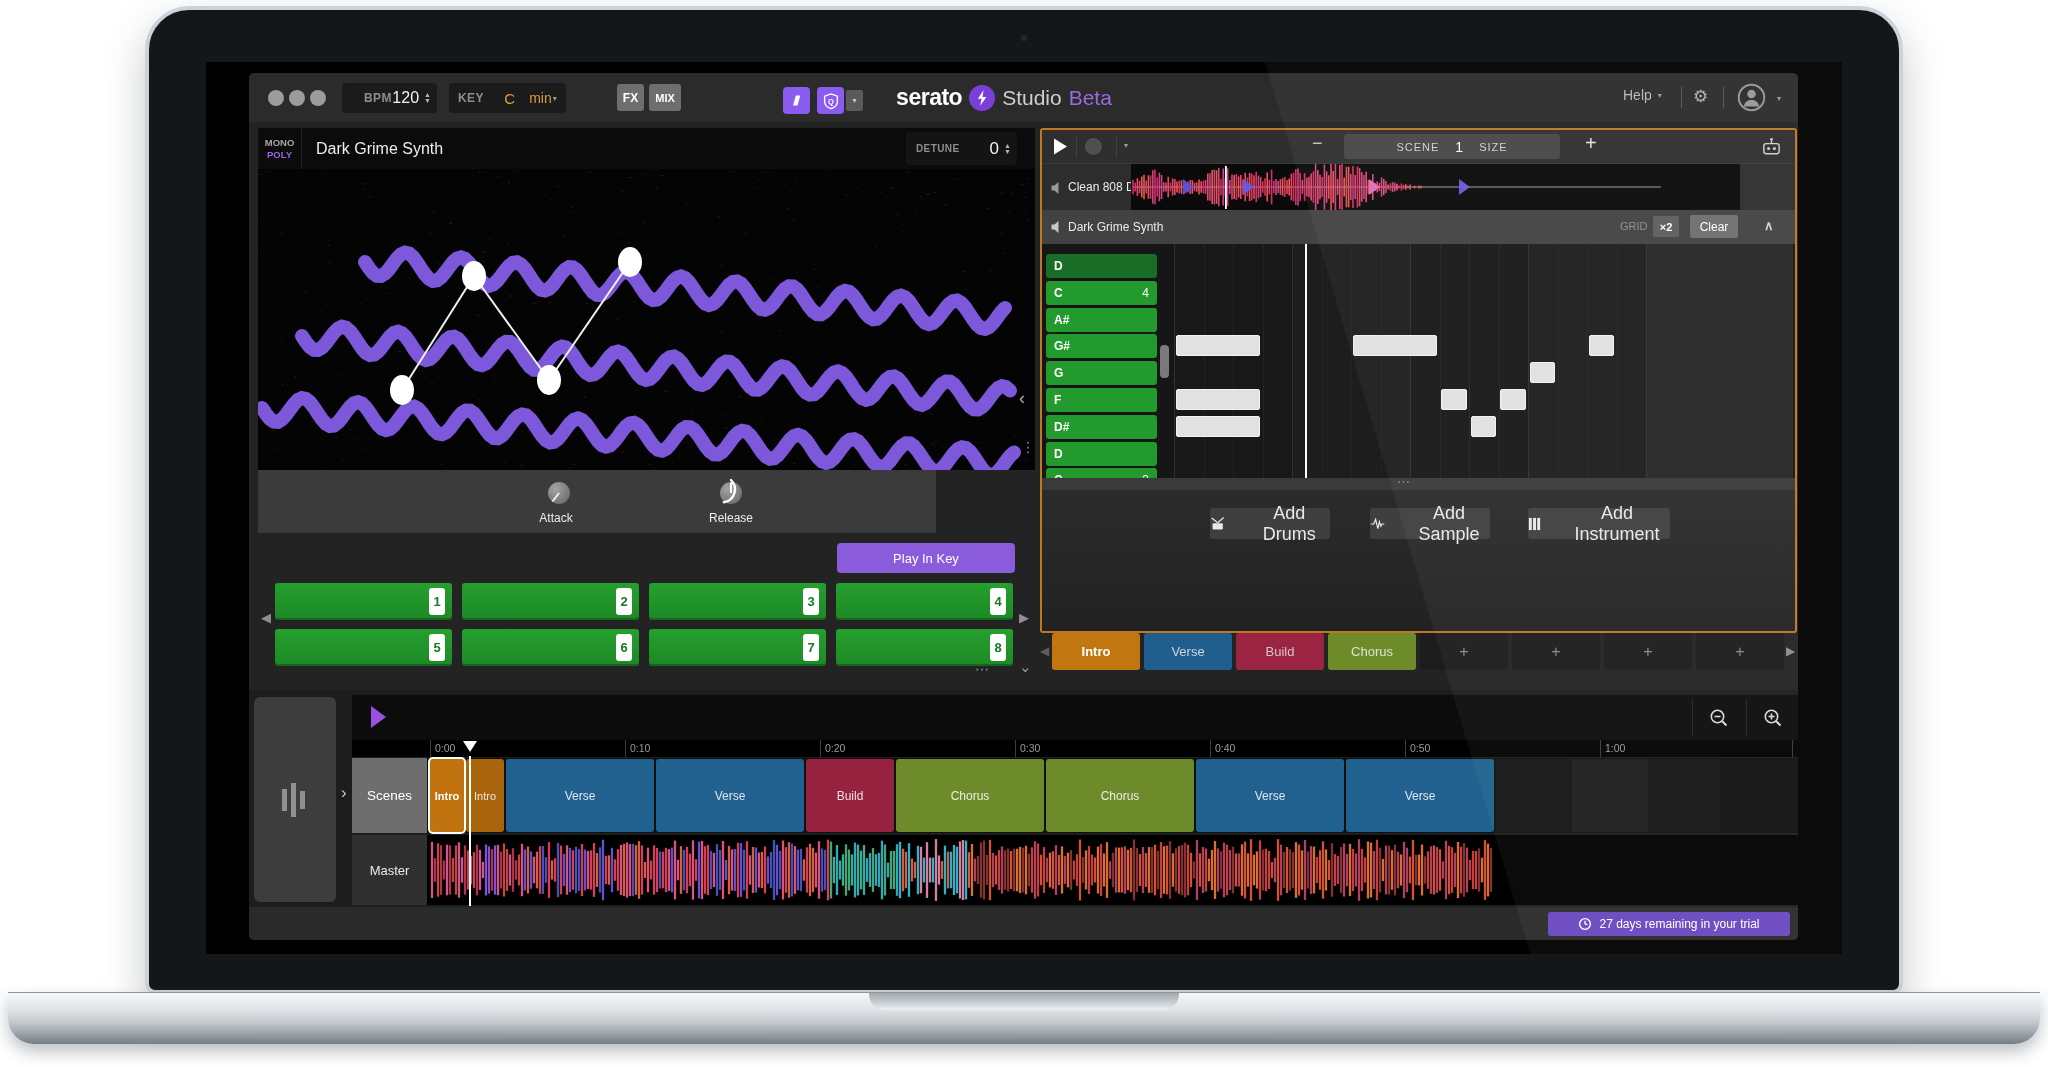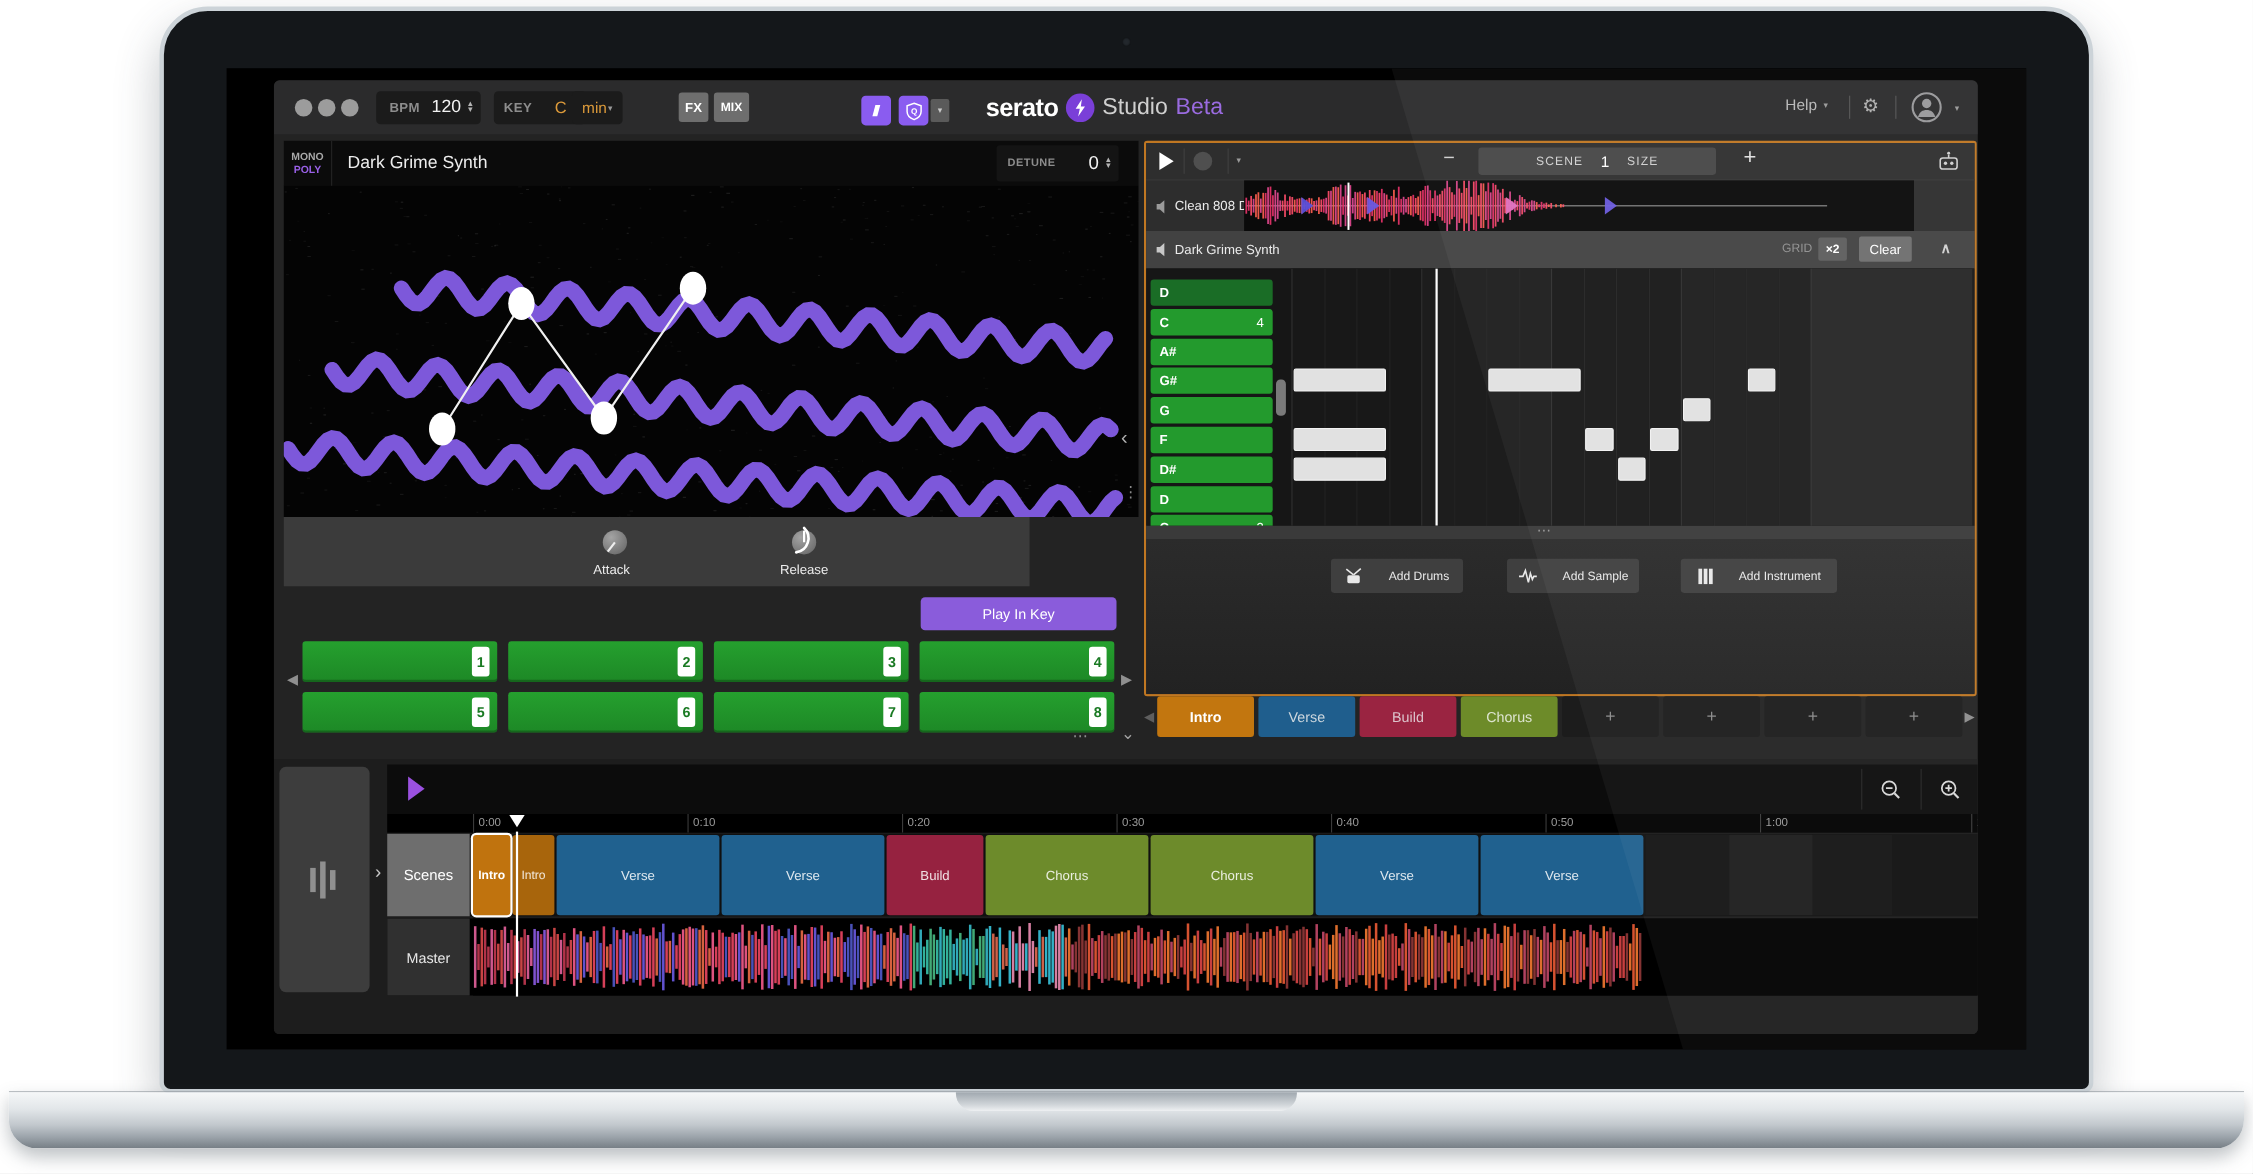--- a/index.html
+++ b/index.html
@@ -75,21 +75,21 @@
                  border:2px solid #c07722; border-radius:3px; }
   .rp-toolbar { position:absolute; left:0; top:0; width:753px; height:33px; background:#2e2e2e; }
   .scene-pill { position:absolute; left:302px; top:4px; width:216px; height:25px; background:#474747; border-radius:3px;
                 display:flex; align-items:center; justify-content:center; gap:16px; }
   .track1 { position:absolute; left:0; top:33px; width:753px; height:47px; background:#2d2d2d; border-top:1px solid #3a3a3a; }
   .track2 { position:absolute; left:0; top:80px; width:753px; height:34px; background:#424242; }
   .tname { position:absolute; left:26px; top:0; height:100%; display:flex; align-items:center; font-size:12px; color:#ebebeb; white-space:nowrap; }
   .roll-strip { position:absolute; left:0; top:348px; width:753px; height:12px; background:#3a3a3a; z-index:6; }
   .add-area { position:absolute; left:0; top:360px; width:753px; height:141px; background:linear-gradient(180deg,#2b2b2b,#222); }
   .add-btn { position:absolute; top:18px; height:31px; background:#3f3f3f; border:none; border-radius:3px; color:#e8e8e8;
-             font-size:11px; font-family:inherit; display:flex; align-items:center; justify-content:center; gap:23px; }
+             font-size:18px; font-family:inherit; display:flex; align-items:center; justify-content:center; gap:23px; }
 
   .tabs-row { position:absolute; left:791px; top:560px; width:757px; height:37px; }
   .stab { position:absolute; top:0; width:88px; height:37px; border-radius:3px; display:flex; align-items:center; justify-content:center; font-size:13px; }
 
   .timeline { position:absolute; left:0; top:617px; width:1549px; height:250px; background:#1d1d1d; }
   .rail-panel { position:absolute; left:5px; top:7px; width:82px; height:205px; background:#3d3d3d; border-radius:6px; }
   .tl-toolbar { position:absolute; left:103px; top:5px; width:1446px; height:45px; background:#0c0c0c; }
   .tl-ruler { position:absolute; left:103px; top:50px; width:1446px; height:17px; background:#000000; overflow:hidden; }
   .tl-scenes { position:absolute; left:103px; top:68px; width:1446px; height:75px; background:#101010; }
   .tl-master { position:absolute; left:103px; top:145px; width:1446px; height:70px; background:#000; }
@@ -113,21 +113,21 @@
     <div class="cam"></div>
     <div class="screen">
       <div class="app">
 
         <div class="topbar">
           <span class="dot" style="left:19px"></span>
           <span class="dot" style="left:40px"></span>
           <span class="dot" style="left:61px"></span>
 
           <div class="valbox" style="left:93px;width:95px">
-            <span class="vlabel" style="margin-left:12px">BPM</span>
+            <span class="vlabel" style="margin-left:22px">BPM</span>
             <span class="vval" style="margin-left:auto">120</span>
             <span class="stepper">
               <span>▲</span>
               <span>▼</span>
             </span>
           </div>
 
           <div class="valbox" style="left:200px;width:84px">
             <span class="vlabel" style="margin-left:9px">KEY</span>
             <span class="vval orange" style="margin-left:auto;font-size:15px">C</span>
@@ -1410,20 +1410,30 @@
                   <line x1="1055" y1="5.1" x2="1055" y2="64.9" stroke="#e85a35" stroke-width="2.3" opacity="0.92"></line>
                   <line x1="1058" y1="8.6" x2="1058" y2="61.4" stroke="#f07830" stroke-width="2.3" opacity="0.92"></line>
                   <line x1="1061" y1="13.2" x2="1061" y2="56.8" stroke="#903838" stroke-width="2.3" opacity="0.92"></line>
                 </svg>
             </div>
           </div>
 
           <div class="ph-tri"></div>
           <div class="ph-line"></div>
 
+          <div class="tl-badge-row">
+            <div class="trial-badge">
+              <svg width="14" height="14" viewBox="0 0 14 14">
+                <circle cx="7" cy="7" r="5.4" fill="none" stroke="#fff" stroke-width="1.4"></circle>
+                <line x1="7" y1="7" x2="7" y2="3.8" stroke="#fff" stroke-width="1.3"></line>
+                <line x1="7" y1="7" x2="9.4" y2="7.6" stroke="#fff" stroke-width="1.3"></line>
+              </svg>
+              <span>27 days remaining in your trial</span>
+            </div>
+          </div>
         </div>
 
       </div>
     </div>
   </div>
   <div class="base">
     <div class="notch"></div>
   </div>
 </div>
 

